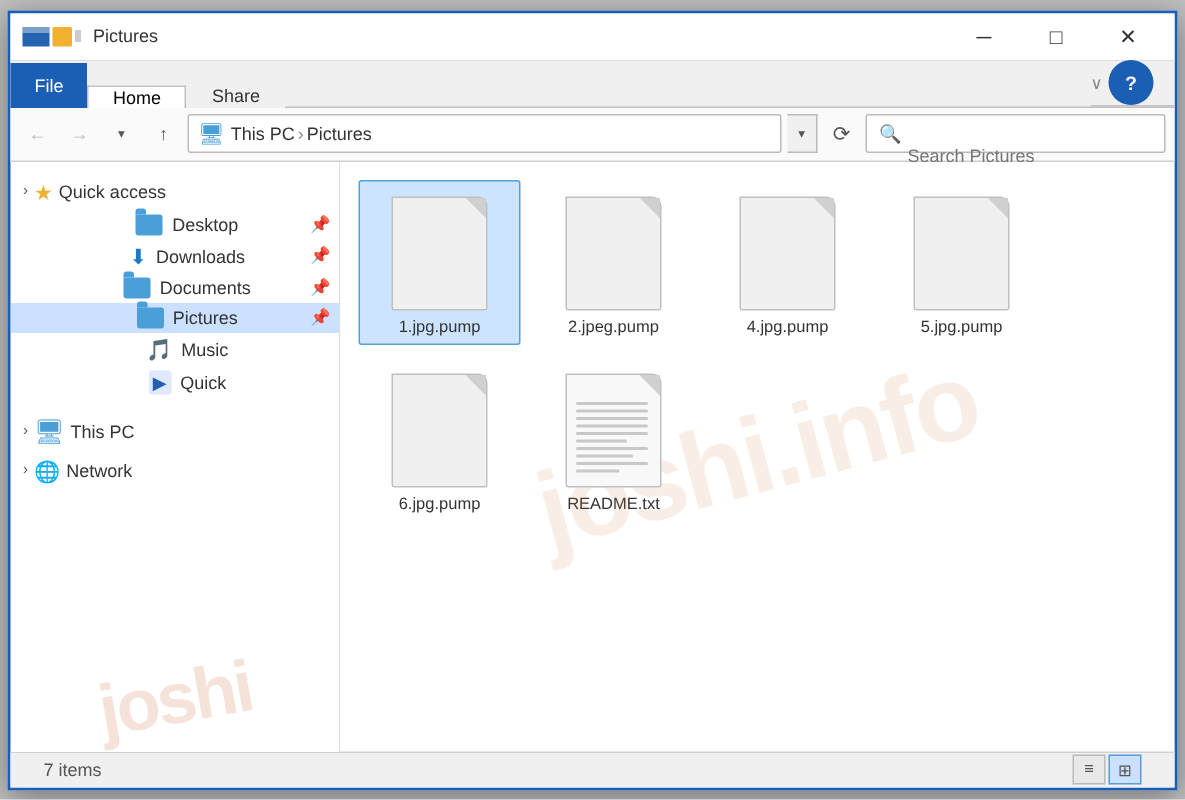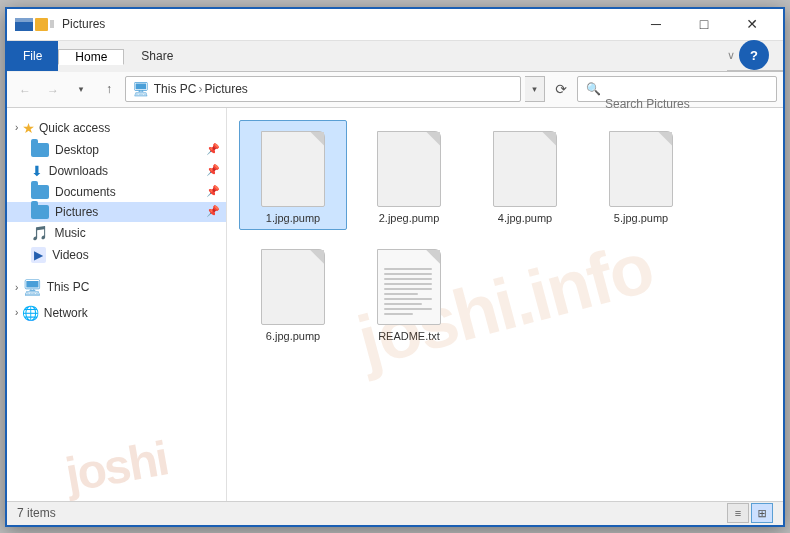--- a/index.html
+++ b/index.html
@@ -105,21 +105,21 @@
       display: flex;
       align-items: center;
       justify-content: center;
       border-radius: 50%;
       margin-top: 0;
       align-self: center;
       margin-right: 6px;
     }
     .ribbon-tabs-row {
       display: flex;
-      align-items: center;
+      align-items: flex-end;
       width: 100%;
     }
 
     
     .address-bar {
       display: flex;
       align-items: center;
       height: 36px;
       padding: 4px 6px;
       gap: 4px;
@@ -230,20 +230,21 @@
     }
     .sidebar-item {
       display: flex;
       align-items: center;
       padding: 3px 8px 3px 24px;
       cursor: pointer;
       font-size: 12px;
       color: #333;
       gap: 6px;
       position: relative;
+      justify-content: center;
     }
     .sidebar-item.active {
       background: #cce0ff;
     }
     .sidebar-item .pin-icon {
       position: absolute;
       right: 6px;
       color: #1a5fb4;
       font-size: 11px;
     }
@@ -354,21 +355,21 @@
       letter-spacing: -2px;
     }
 
     
     .status-bar {
       height: 24px;
       background: #f0f0f0;
       border-top: 1px solid #d0d0d0;
       display: flex;
       align-items: center;
-      padding: 0 10px;
+      padding: 0 22px;
       font-size: 12px;
       color: #555;
       flex-shrink: 0;
     }
     .status-bar .view-icons {
       margin-left: auto;
       display: flex;
       gap: 2px;
     }
     .view-icon-btn {
@@ -482,21 +483,21 @@
         <span class="pin-icon">📌</span>
       </div>
 
       <div class="sidebar-item">
         <span style="color:#6a3fa0;font-size:14px;flex-shrink:0;">🎵</span>
         <span>Music</span>
       </div>
 
       <div class="sidebar-item">
         <span style="font-size:12px;flex-shrink:0;background:#e0e8ff;padding:1px 3px;border-radius:2px;color:#2560b0;">▶</span>
-        <span>Videos</span>
+        <span>Quick</span>
       </div>
 
       <div class="sidebar-section-label" style="margin-top:8px;">
         <span class="expand-icon">›</span>
         <span style="color:#4a9fd8;font-size:16px;">🖥</span>
         <span>This PC</span>
       </div>
 
       <div class="sidebar-section-label">
         <span class="expand-icon">›</span>

